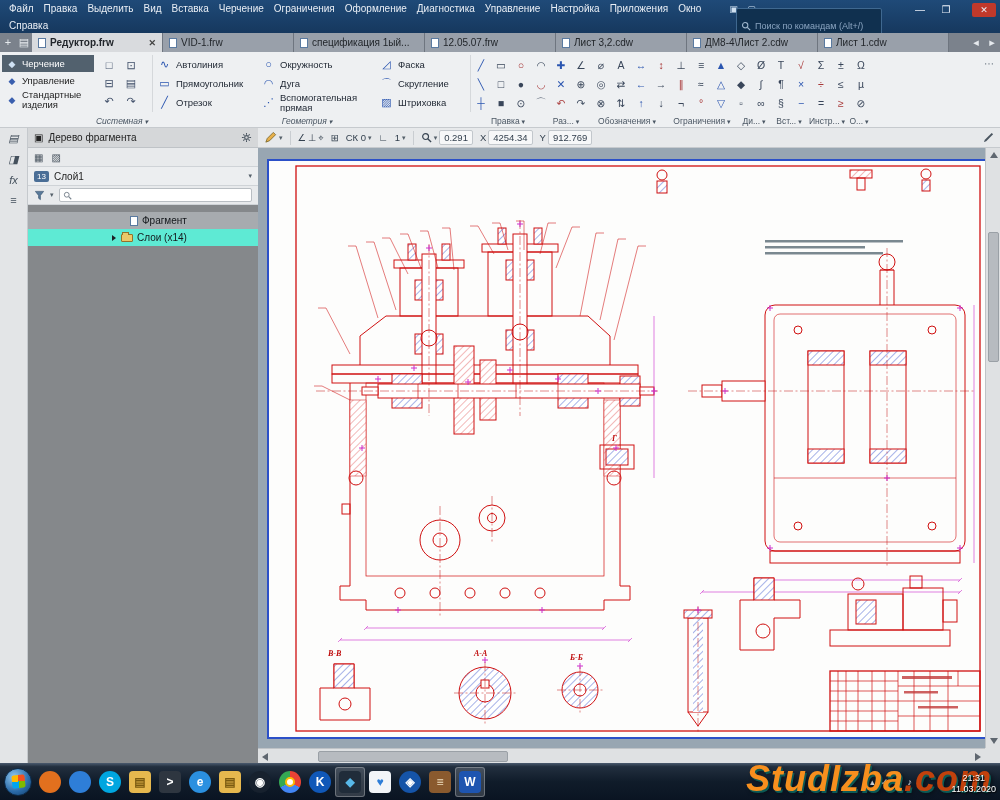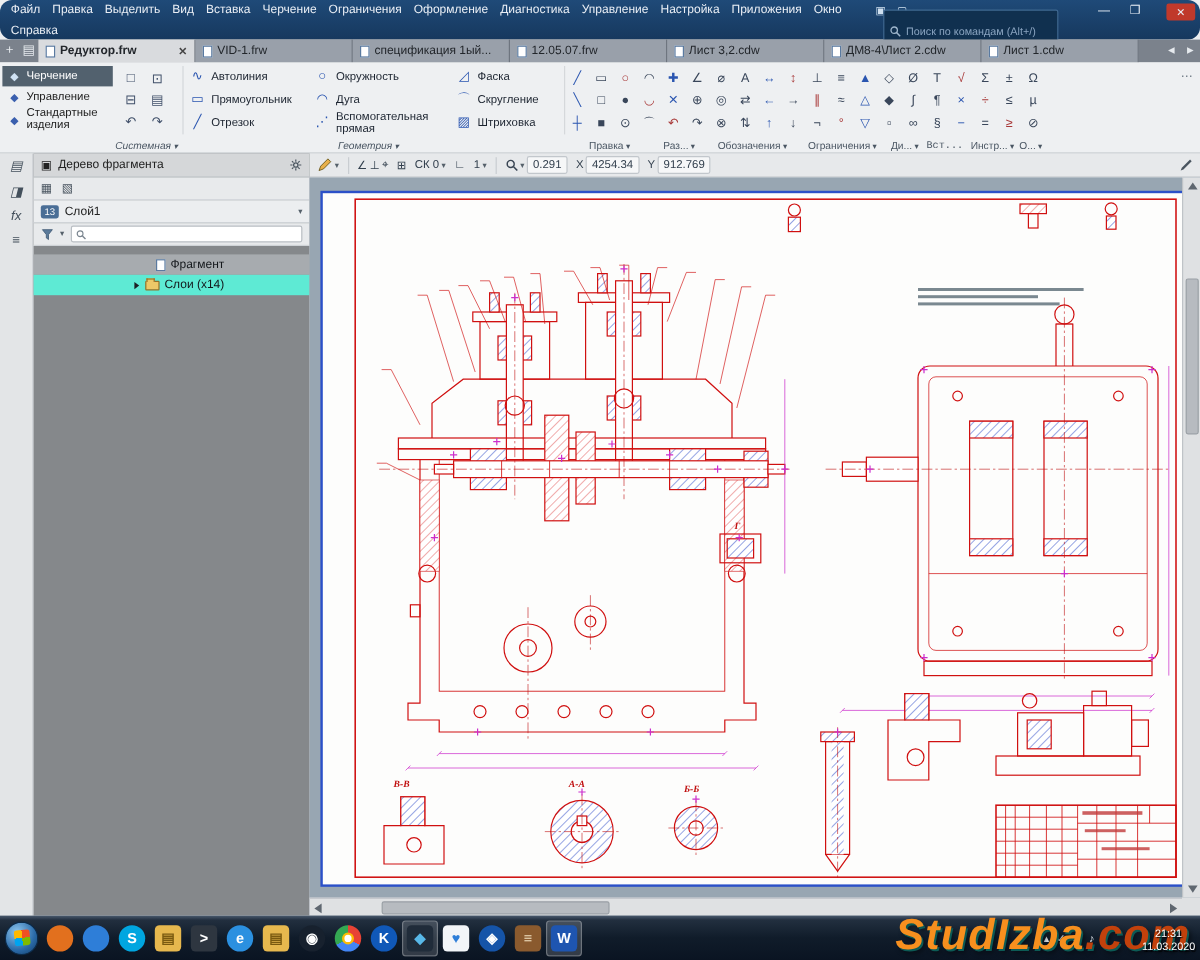--- a/index.html
+++ b/index.html
@@ -1,20 +1,20 @@
 <!DOCTYPE html>
 <html><head>
 <meta charset="utf-8">
 <style>
 *{margin:0;padding:0;box-sizing:border-box;font-family:"Liberation Sans",sans-serif;}
 html,body{width:1000px;height:800px;overflow:hidden;background:#000;}
 #app{position:relative;width:1000px;height:800px;background:#eceef0;overflow:hidden;}
 
 
-.titlebar{position:absolute;left:0;top:0;width:1000px;height:33px;background:linear-gradient(#1f4a78,#16385e);border-radius:10px;}
+.titlebar{position:absolute;left:0;top:0;width:1000px;height:33px;background:linear-gradient(#1f4a78,#16385e);}
 .menu-row{display:flex;height:17px;align-items:center;padding-left:4px;}
 .menu-row2{height:16px;}
 .menu-item{color:#e9eef5;font-size:10px;padding:0 5px;line-height:17px;white-space:nowrap;cursor:default;}
 .win-layout{position:absolute;top:4px;color:#cfe0f0;font-size:9px;}
 .wl1{right:262px;} .wl2{right:244px;}
 .tb-search{position:absolute;right:118px;top:8px;width:146px;height:35px;background:#10304f;border:1px solid #3f6890;border-radius:2px;display:flex;align-items:center;padding:0 4px;gap:4px;}
 .tb-search input{flex:1;background:transparent;border:none;outline:none;color:#a8bfd6;font-size:9px;}
 .tb-search input::placeholder{color:#8aa4c0;}
 .win-btn{position:absolute;top:3px;color:#e8eef6;font-size:10px;width:20px;height:14px;text-align:center;line-height:14px;}
 .btn-min{right:70px;} .btn-max{right:44px;}
@@ -49,21 +49,21 @@
 .lbl-geo{left:152px;width:310px;}
 .grid-group{position:absolute;left:470px;top:3px;display:grid;grid-template-columns:repeat(20,20px);grid-auto-rows:19px;border-left:1px solid #d5d8db;}
 .grid-cell{font-size:10.5px;color:#39465a;display:flex;align-items:center;justify-content:center;}
 .grid-cell:nth-of-type(4n+1){color:#2a55b0;}
 .grid-cell:nth-of-type(7n+3){color:#a83838;}
 .sec-row{position:absolute;left:470px;bottom:1px;display:flex;}
 .sec-label{font-size:8.5px;color:#4a5663;text-align:center;overflow:hidden;white-space:nowrap;}
 .sec-label::after{content:" ▾";font-size:7px;}
 .sec-label:nth-of-type(1){width:76px;} .sec-label:nth-of-type(2){width:40px;}
 .sec-label:nth-of-type(3){width:82px;} .sec-label:nth-of-type(4){width:68px;}
-.sec-label:nth-of-type(5){width:36px;} .sec-label:nth-of-type(6){width:34px;font-family:Liberation Mono, monospace;}
+.sec-label:nth-of-type(5){width:36px;} .sec-label:nth-of-type(6){width:34px;}
 .sec-label:nth-of-type(7){width:42px;} .sec-label:nth-of-type(8){width:22px;}
 .rib-more{position:absolute;right:6px;top:6px;color:#6a7580;font-size:10px;}
 
 
 .paramsbar{position:absolute;left:258px;top:128px;width:742px;height:20px;background:#e7e9eb;border-bottom:1px solid #c6cace;display:flex;align-items:center;gap:7px;padding:0 6px;font-size:9.5px;color:#33404e;}
 .pb-sep{width:1px;height:14px;background:#c9cdd1;}
 .pb-it{display:flex;align-items:center;gap:2px;white-space:nowrap;}
 .caret{font-size:7px;color:#55606a;}
 .pb-field{background:#f6f7f8;border:1px solid #c2c7cc;padding:0 4px;height:15px;line-height:13px;border-radius:2px;}
 

